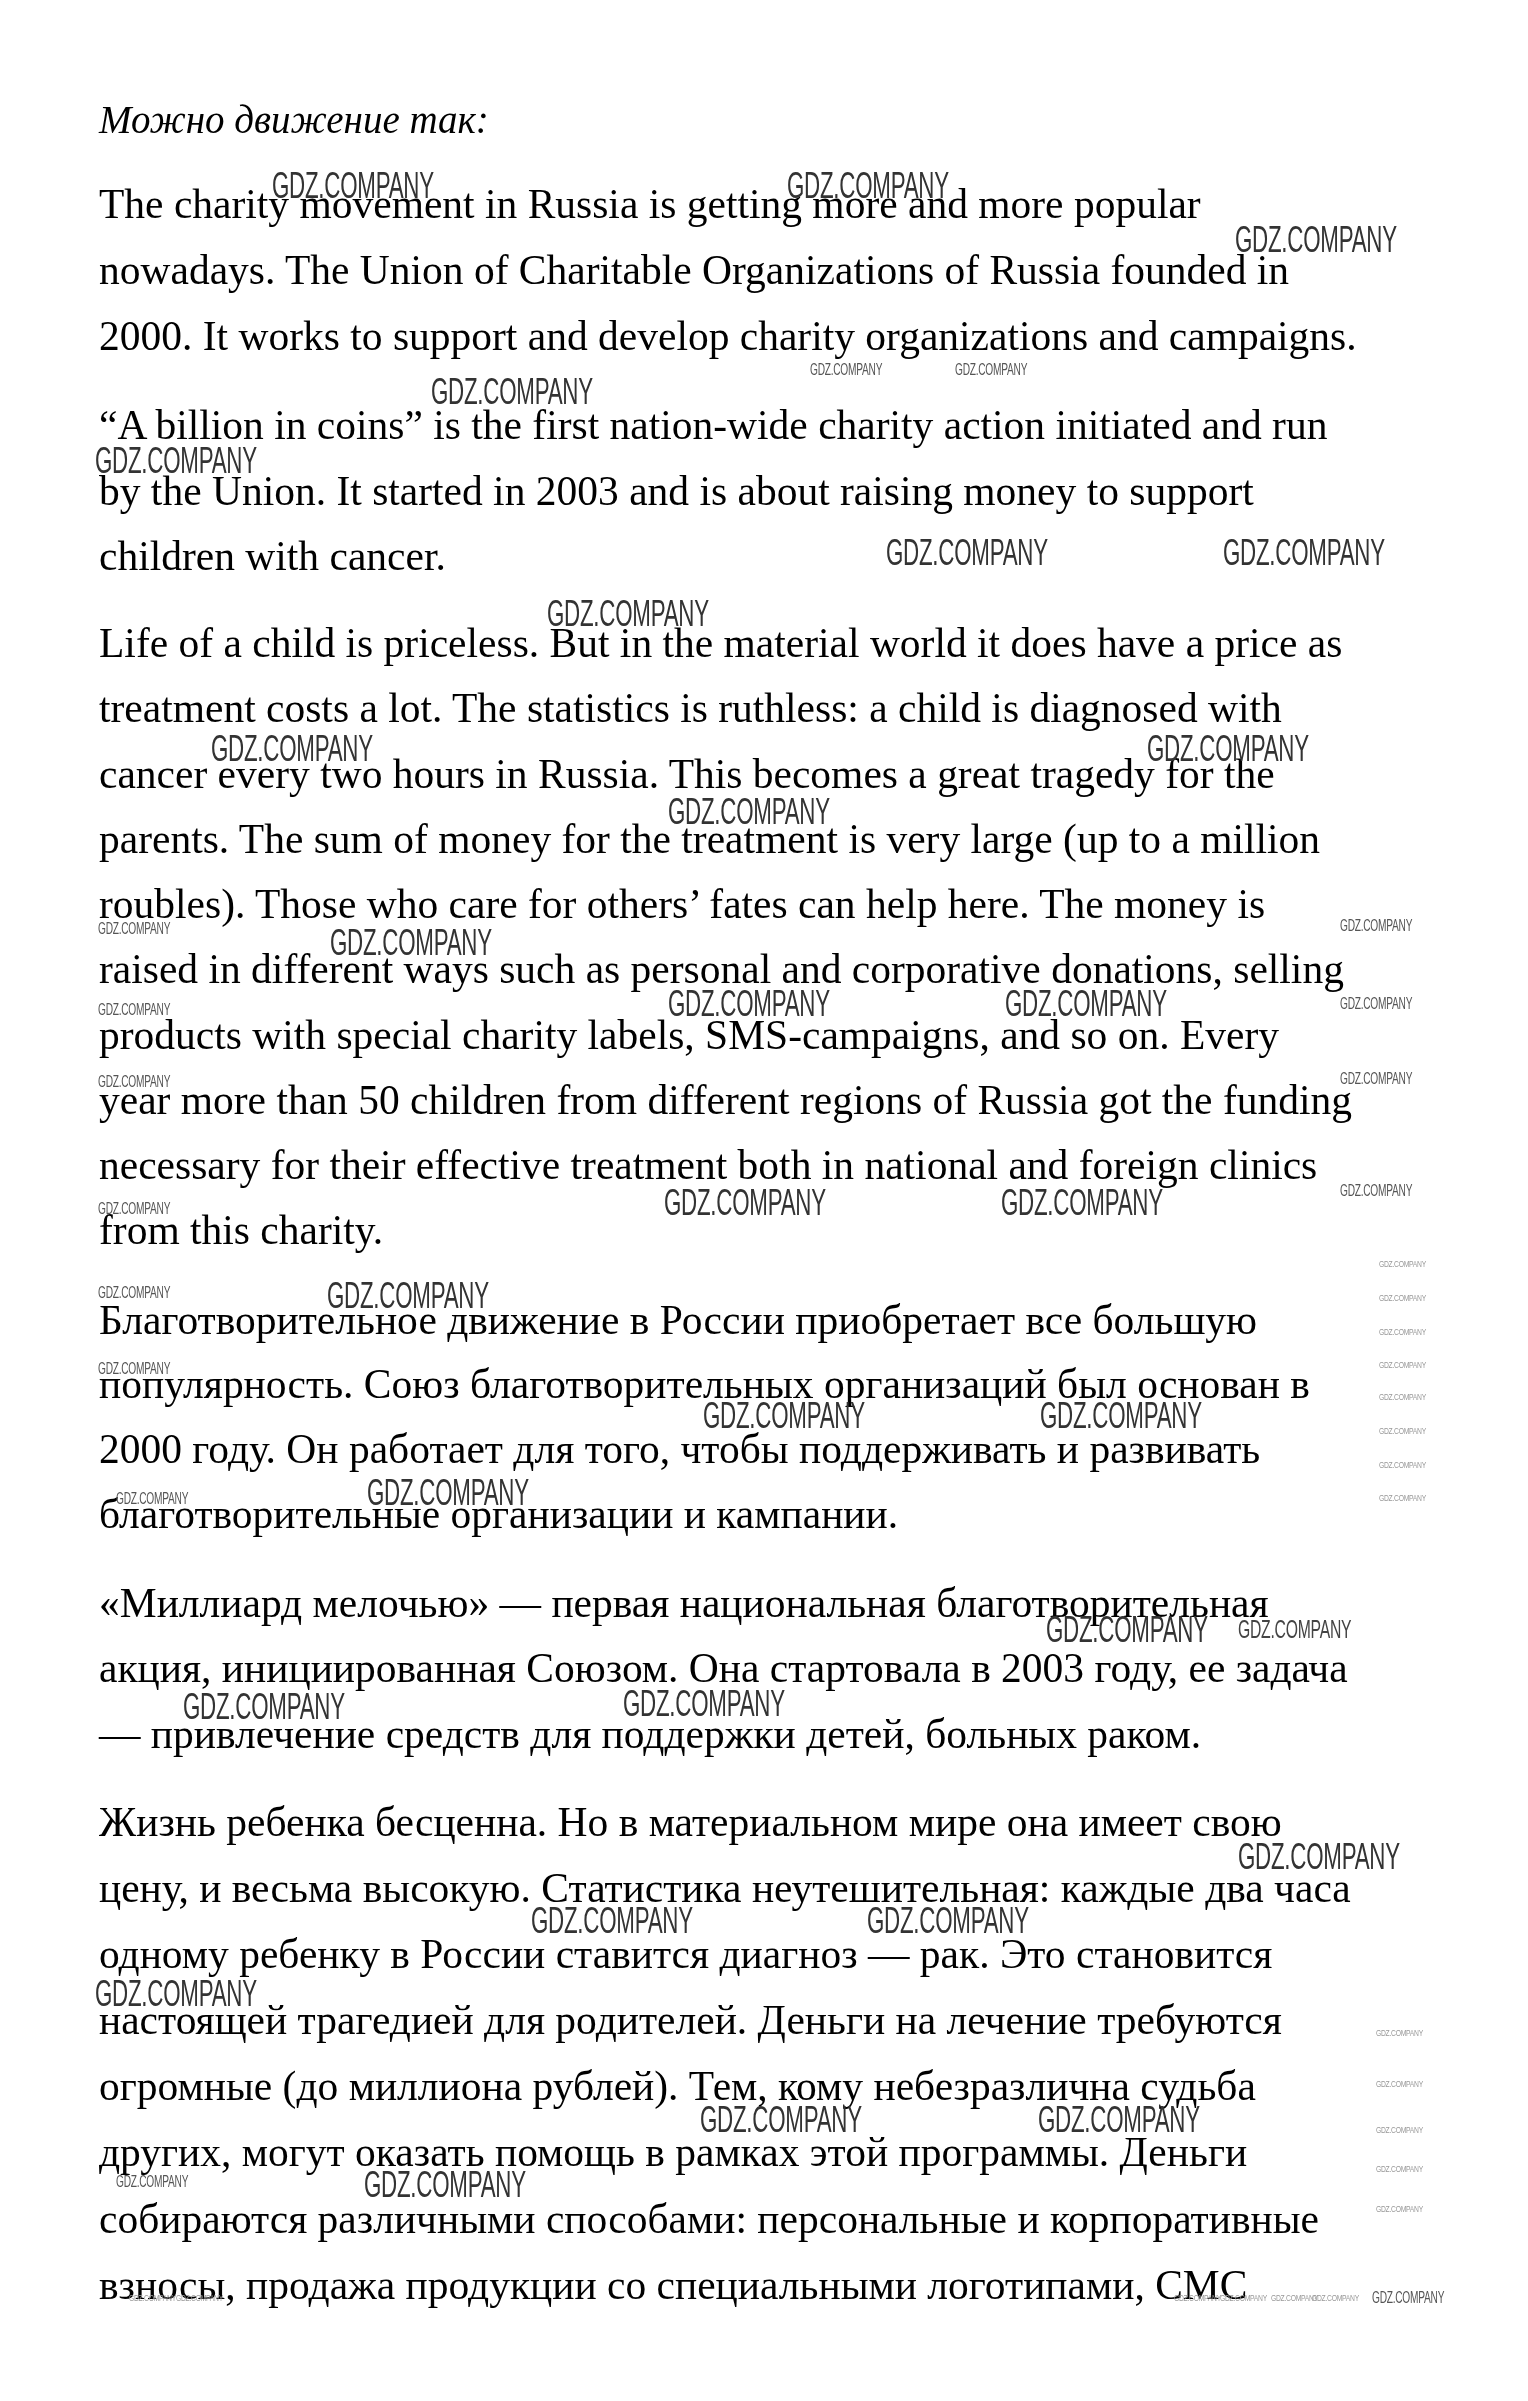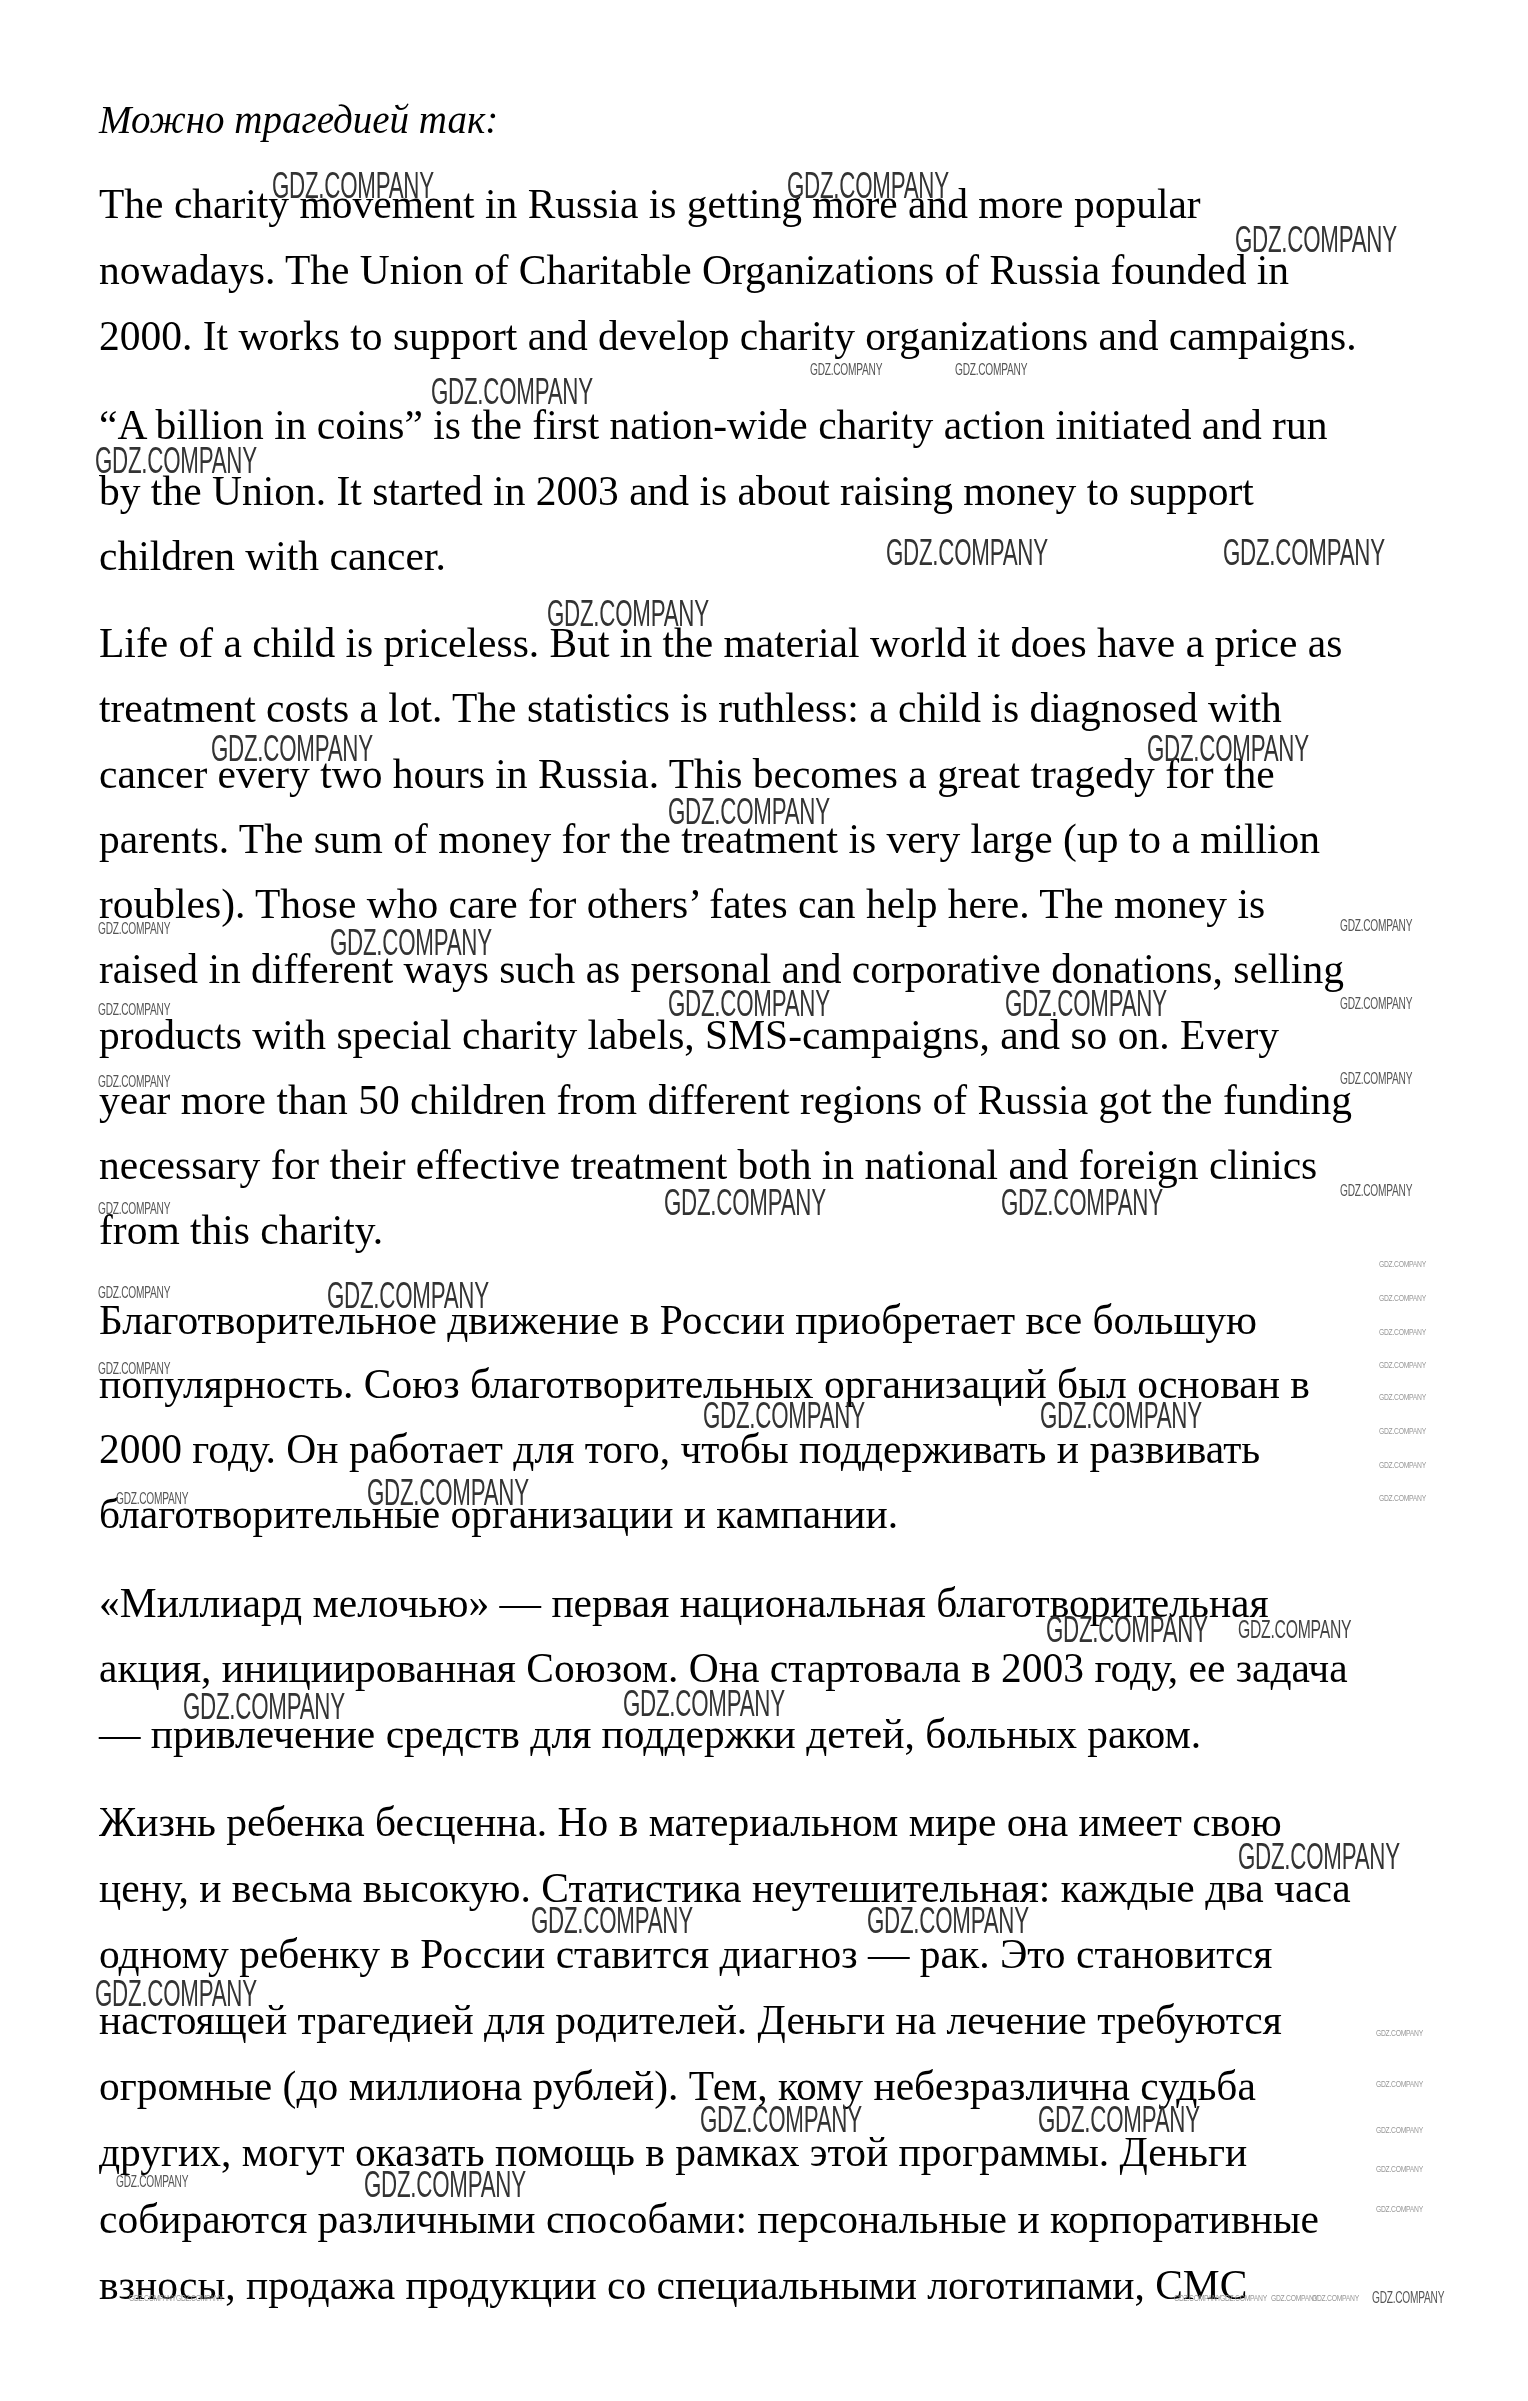--- a/index.html
+++ b/index.html
@@ -28,21 +28,21 @@
   }
   .wm.l { font-size: 36px; transform: scaleX(0.62); font-weight: 300; color: #333; }
   .wm.m { font-size: 25.4px; transform: scaleX(0.62); color: #444; }
   .wm.s { font-size: 16.4px; transform: scaleX(0.62); color: #555; }
   .wm.t { font-size: 9.7px; transform: scaleX(0.7); color: #999; }
 </style>
 </head>
 <body>
 
 <div class="page">
-  <div class="title">Можно трагедией так:</div>
+  <div class="title">Можно движение так:</div>
   <div id="text-layer">
       <div>
         <div class="line" style="top: 182px;">The charity movement in Russia is getting more and more popular</div>
         <div class="line" style="top: 248px;">nowadays. The Union of Charitable Organizations of Russia founded in</div>
         <div class="line" style="top: 314px;">2000. It works to support and develop charity organizations and campaigns.</div>
       </div>
       <div>
         <div class="line" style="top: 403px;">“A billion in coins” is the first nation-wide charity action initiated and run</div>
         <div class="line" style="top: 469px;">by the Union. It started in 2003 and is about raising money to support</div>
         <div class="line" style="top: 534px;">children with cancer.</div>

